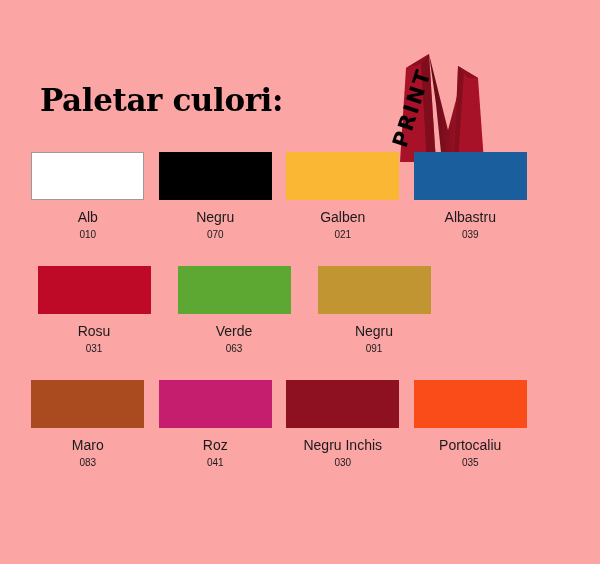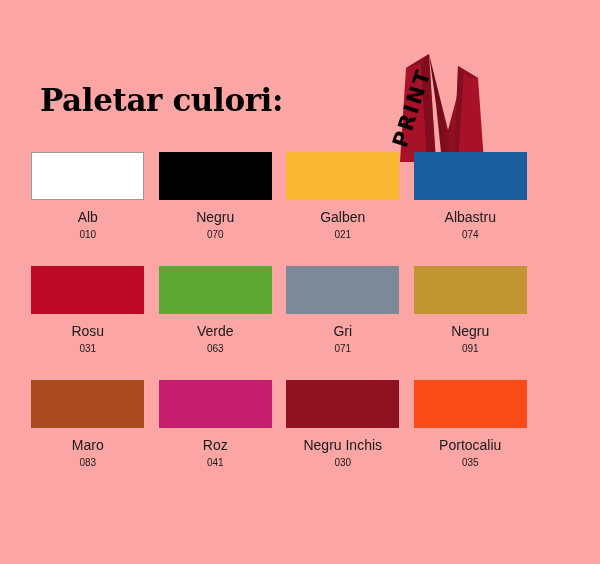--- a/index.html
+++ b/index.html
@@ -184,41 +184,36 @@
         <div class="swatch-code">070</div>
       </div>
       <div class="swatch-cell">
         <div class="swatch-chip" style="background-color: rgb(250, 183, 51);"></div>
         <div class="swatch-label">Galben</div>
         <div class="swatch-code">021</div>
       </div>
       <div class="swatch-cell">
         <div class="swatch-chip" style="background-color: rgb(26, 94, 158);"></div>
         <div class="swatch-label">Albastru</div>
-        <div class="swatch-code">074</div>
+        <div class="swatch-code">039</div>
       </div>
     </div>
 
     <div class="palette-row">
       <div class="swatch-cell">
         <div class="swatch-chip" style="background-color: rgb(190, 10, 38);"></div>
         <div class="swatch-label">Rosu</div>
         <div class="swatch-code">031</div>
       </div>
       <div class="swatch-cell">
         <div class="swatch-chip" style="background-color: rgb(92, 168, 50);"></div>
         <div class="swatch-label">Verde</div>
         <div class="swatch-code">063</div>
       </div>
       <div class="swatch-cell">
-        <div class="swatch-chip" style="background-color: rgb(124, 138, 151);"></div>
-        <div class="swatch-label">Gri</div>
-        <div class="swatch-code">071</div>
-      </div>
-      <div class="swatch-cell">
         <div class="swatch-chip" style="background-color: rgb(192, 149, 50);"></div>
         <div class="swatch-label">Negru</div>
         <div class="swatch-code">091</div>
       </div>
     </div>
 
     <div class="palette-row">
       <div class="swatch-cell">
         <div class="swatch-chip" style="background-color: rgb(170, 74, 31);"></div>
         <div class="swatch-label">Maro</div>

